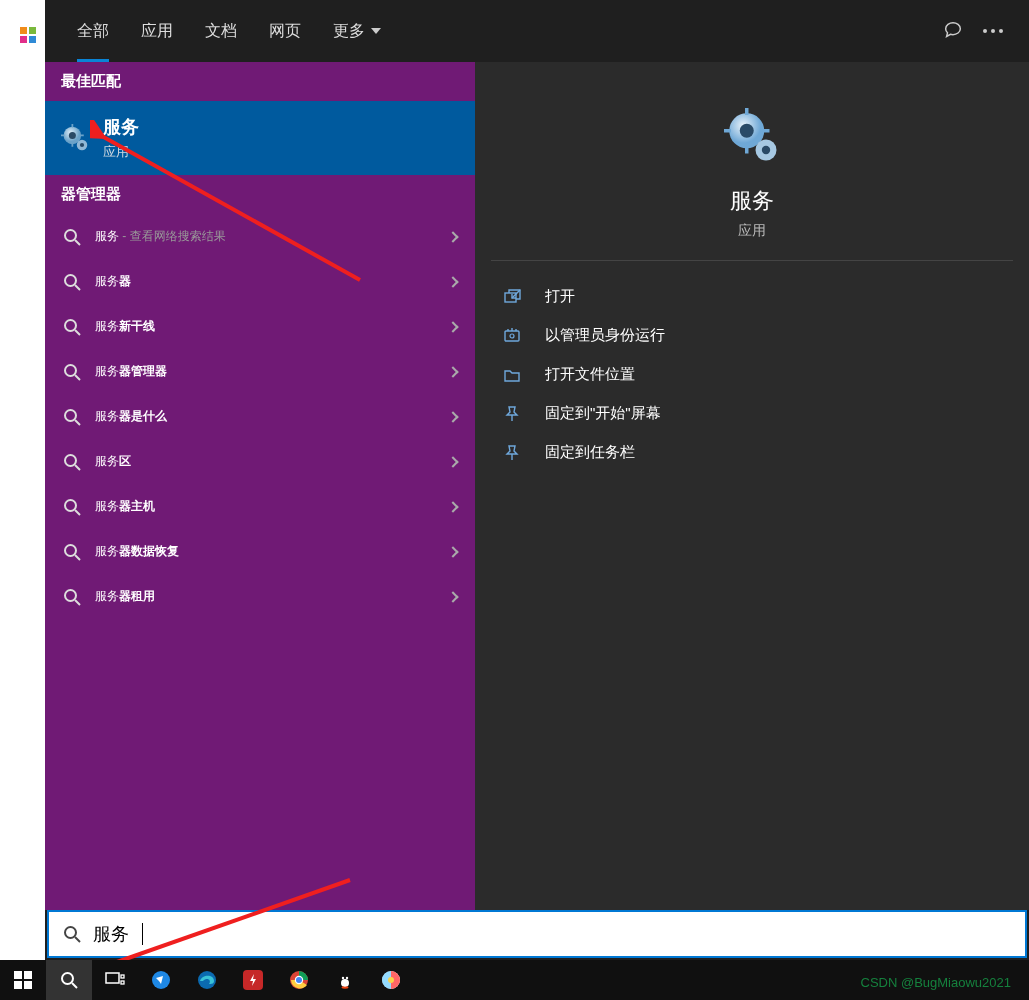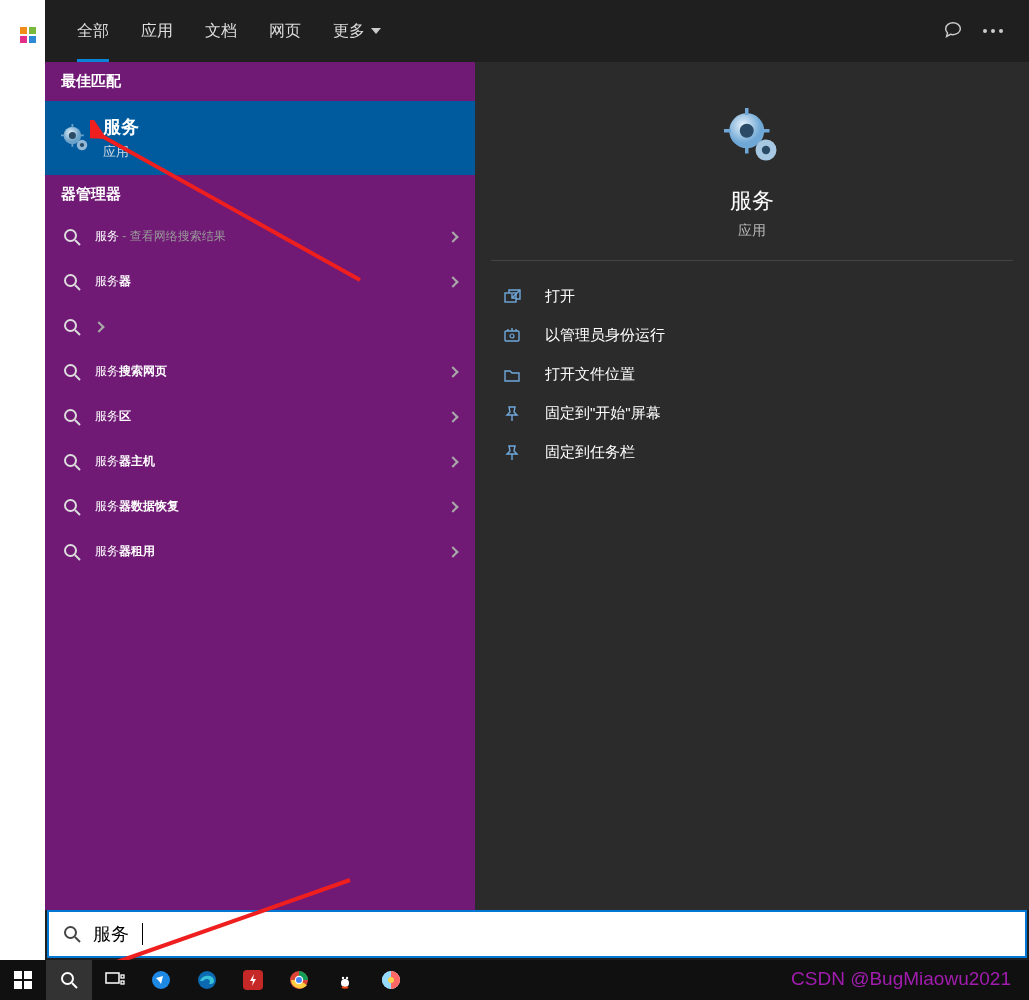--- a/index.html
+++ b/index.html
@@ -38,21 +38,21 @@
 .action-list { padding:16px 0; }
 .action { display:flex; align-items:center; gap:24px; padding:10px 12px; font-size:15px; cursor:pointer; }
 .act-icon { width:18px; height:18px; color:#6fa8dc; flex-shrink:0; }
 .search-box { position:absolute; left:2px; right:2px; bottom:2px; height:48px; background:#fff; border:2px solid #0078d4; display:flex; align-items:center; padding:0 14px; gap:12px; }
 .search-box .mag { width:18px; height:18px; color:#444; }
 .search-box .q { font-size:18px; color:#000; }
 .cursor { display:inline-block; width:1px; height:22px; background:#000; margin-left:1px; vertical-align:middle; }
 .taskbar { position:absolute; left:0; right:0; bottom:0; height:40px; background:#101010; display:flex; align-items:center; }
 .tb-item { width:46px; height:40px; display:flex; align-items:center; justify-content:center; cursor:pointer; }
 .tb-active { background:#333; }
-.watermark { position:absolute; right:18px; bottom:10px; font-size:19px; color:#a21caf; }
+.watermark { position:absolute; right:18px; bottom:10px; font-size:13px; color:#15803d; }
 .arrow-red { position:absolute; pointer-events:none; }
 svg{display:block}
 .svg-mag circle{fill:none;stroke:currentColor;stroke-width:2}
 .svg-mag line{stroke:currentColor;stroke-width:2}
 </style>
 </head>
 <body>
 
 <div class="bg-strip">
   <div class="bg-icon">
@@ -150,30 +150,41 @@
     <span class="sugg-text">服务<b>器</b><span class="dim"></span></span>
     <span class="chev-r"></span>
           </div>
           <div class="sugg-item">
     <span class="sugg-icon">
       <svg class="svg-mag" style="color:#ddd" viewBox="0 0 18 18">
                 <circle cx="7.5" cy="7.5" r="5.5"></circle>
                 <line x1="12" y1="12" x2="17" y2="17"></line>
               </svg>
     </span>
-    <span class="chev-r"></span>
-          </div>
-          <div class="sugg-item">
-    <span class="sugg-icon">
-      <svg class="svg-mag" style="color:#ddd" viewBox="0 0 18 18">
-                <circle cx="7.5" cy="7.5" r="5.5"></circle>
-                <line x1="12" y1="12" x2="17" y2="17"></line>
-              </svg>
-    </span>
-    <span class="sugg-text">服务<b>搜索网页</b><span class="dim"></span></span>
+    <span class="sugg-text">服务<b>新干线</b><span class="dim"></span></span>
+    <span class="chev-r"></span>
+          </div>
+          <div class="sugg-item">
+    <span class="sugg-icon">
+      <svg class="svg-mag" style="color:#ddd" viewBox="0 0 18 18">
+                <circle cx="7.5" cy="7.5" r="5.5"></circle>
+                <line x1="12" y1="12" x2="17" y2="17"></line>
+              </svg>
+    </span>
+    <span class="sugg-text">服务<b>器管理器</b><span class="dim"></span></span>
+    <span class="chev-r"></span>
+          </div>
+          <div class="sugg-item">
+    <span class="sugg-icon">
+      <svg class="svg-mag" style="color:#ddd" viewBox="0 0 18 18">
+                <circle cx="7.5" cy="7.5" r="5.5"></circle>
+                <line x1="12" y1="12" x2="17" y2="17"></line>
+              </svg>
+    </span>
+    <span class="sugg-text">服务<b>器是什么</b><span class="dim"></span></span>
     <span class="chev-r"></span>
           </div>
           <div class="sugg-item">
     <span class="sugg-icon">
       <svg class="svg-mag" style="color:#ddd" viewBox="0 0 18 18">
                 <circle cx="7.5" cy="7.5" r="5.5"></circle>
                 <line x1="12" y1="12" x2="17" y2="17"></line>
               </svg>
     </span>
     <span class="sugg-text">服务<b>区</b><span class="dim"></span></span>

